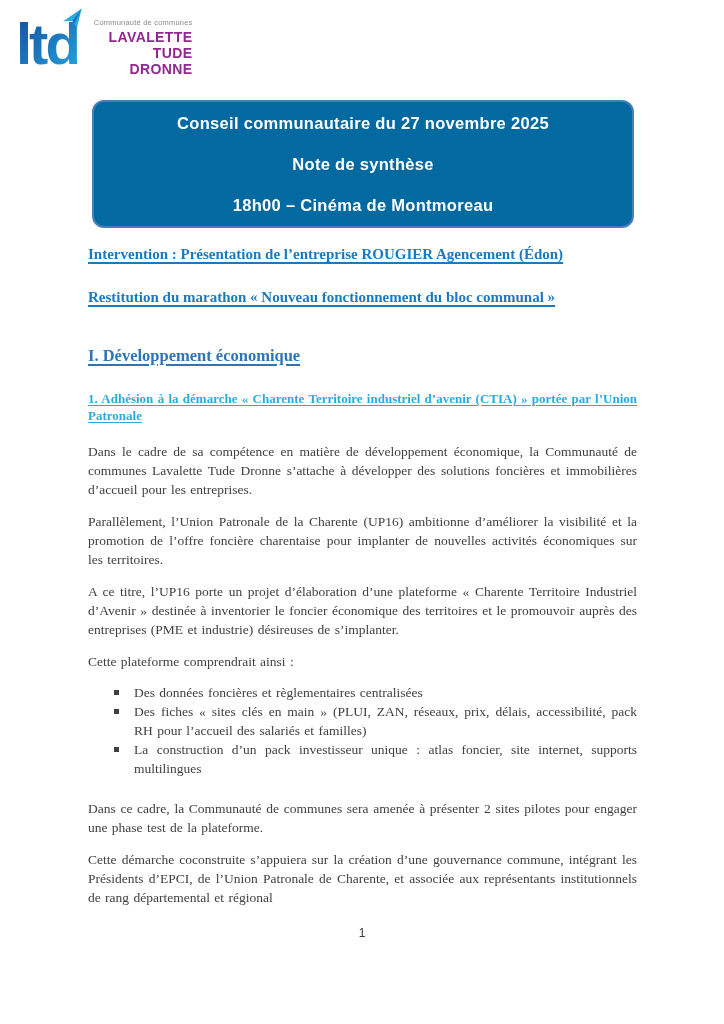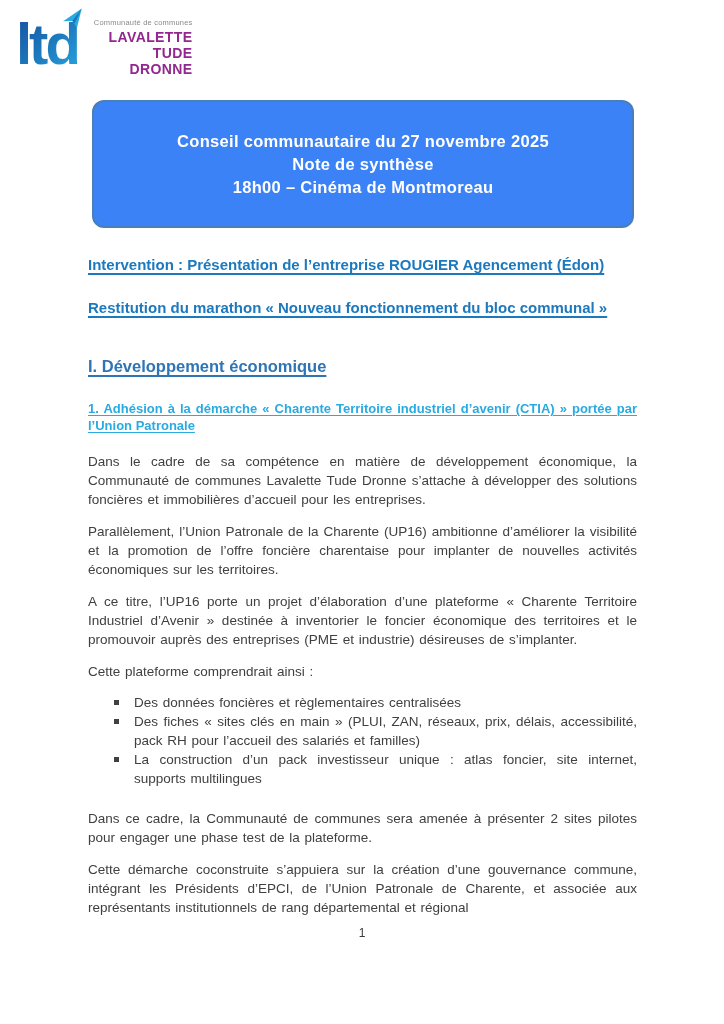--- a/index.html
+++ b/index.html
@@ -61,43 +61,44 @@
     text-align: right;
   }
 
   
   .title-box {
     position: absolute;
     top: 100px;
     left: 92px;
     width: 542px;
     height: 128px;
-    background: #3b82f6;
+    background: #0369a1;
     border: 2px solid #4a7ebb;
     border-radius: 12px;
     display: flex;
     flex-direction: column;
     justify-content: center;
     align-items: center;
-    gap: 4px;
+    gap: 22px;
   }
   .title-line {
     color: #ffffff;
     font-weight: bold;
     font-size: 16.5px;
     letter-spacing: 0.3px;
     text-align: center;
   }
 
   
   .content {
     position: absolute;
-    top: 254px;
+    top: 244px;
     left: 88px;
     width: 549px;
+    font-family: Liberation Serif, serif;
   }
 
   .doc-heading {
     color: #1d79bd;
     font-size: 15px;
     font-weight: bold;
     line-height: 21px;
     text-align: justify;
     text-decoration: underline;
     text-decoration-thickness: 1.5px;

